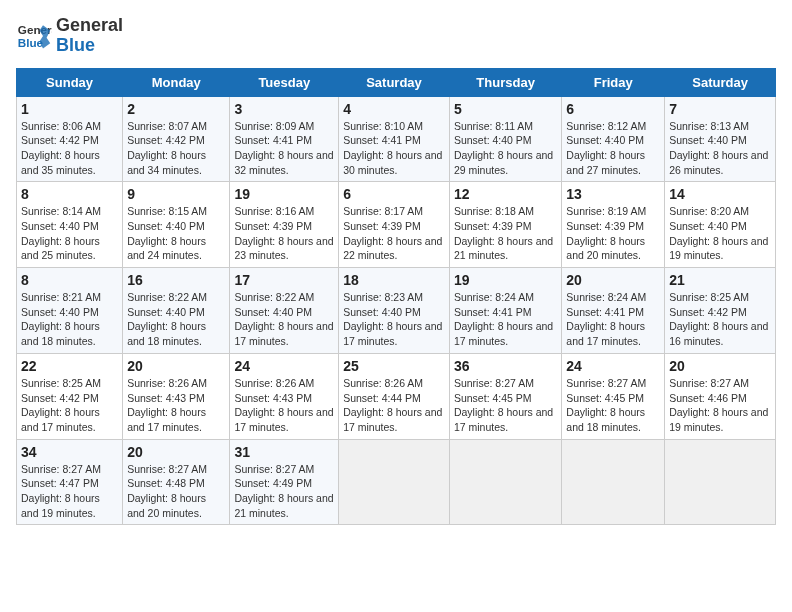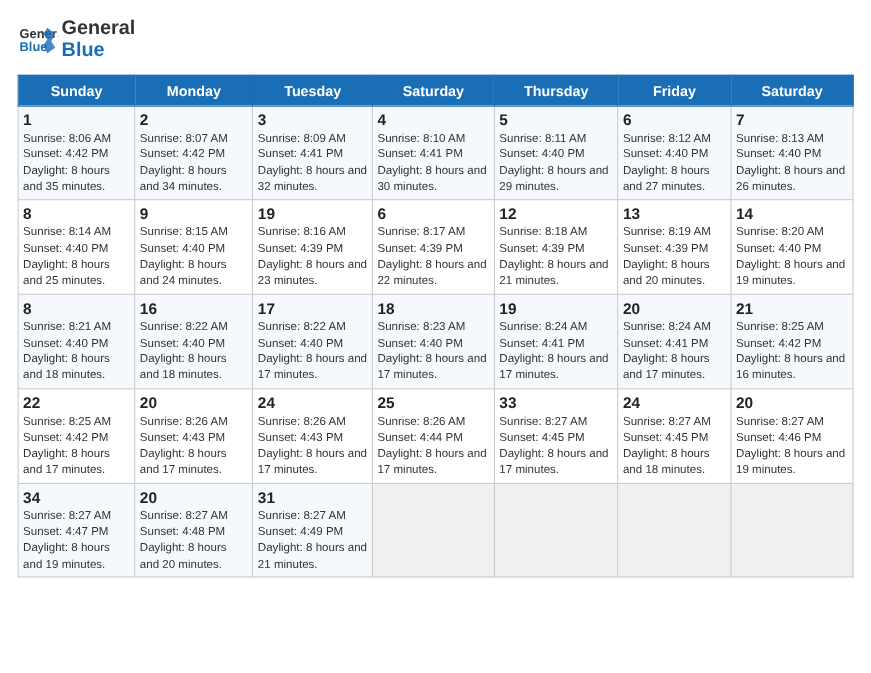--- a/index.html
+++ b/index.html
@@ -322,21 +322,21 @@
         </td>
         <td>
           <span class="day-num">25</span>
         <div class="day-info">
           Sunrise: 8:26 AM<br>
           Sunset: 4:44 PM<br>
           Daylight: 8 hours and 17 minutes.
         </div>
         </td>
         <td>
-          <span class="day-num">33</span>
+          <span class="day-num">36</span>
         <div class="day-info">
           Sunrise: 8:27 AM<br>
           Sunset: 4:45 PM<br>
           Daylight: 8 hours and 17 minutes.
         </div>
         </td>
         <td>
           <span class="day-num">24</span>
         <div class="day-info">
           Sunrise: 8:27 AM<br>

